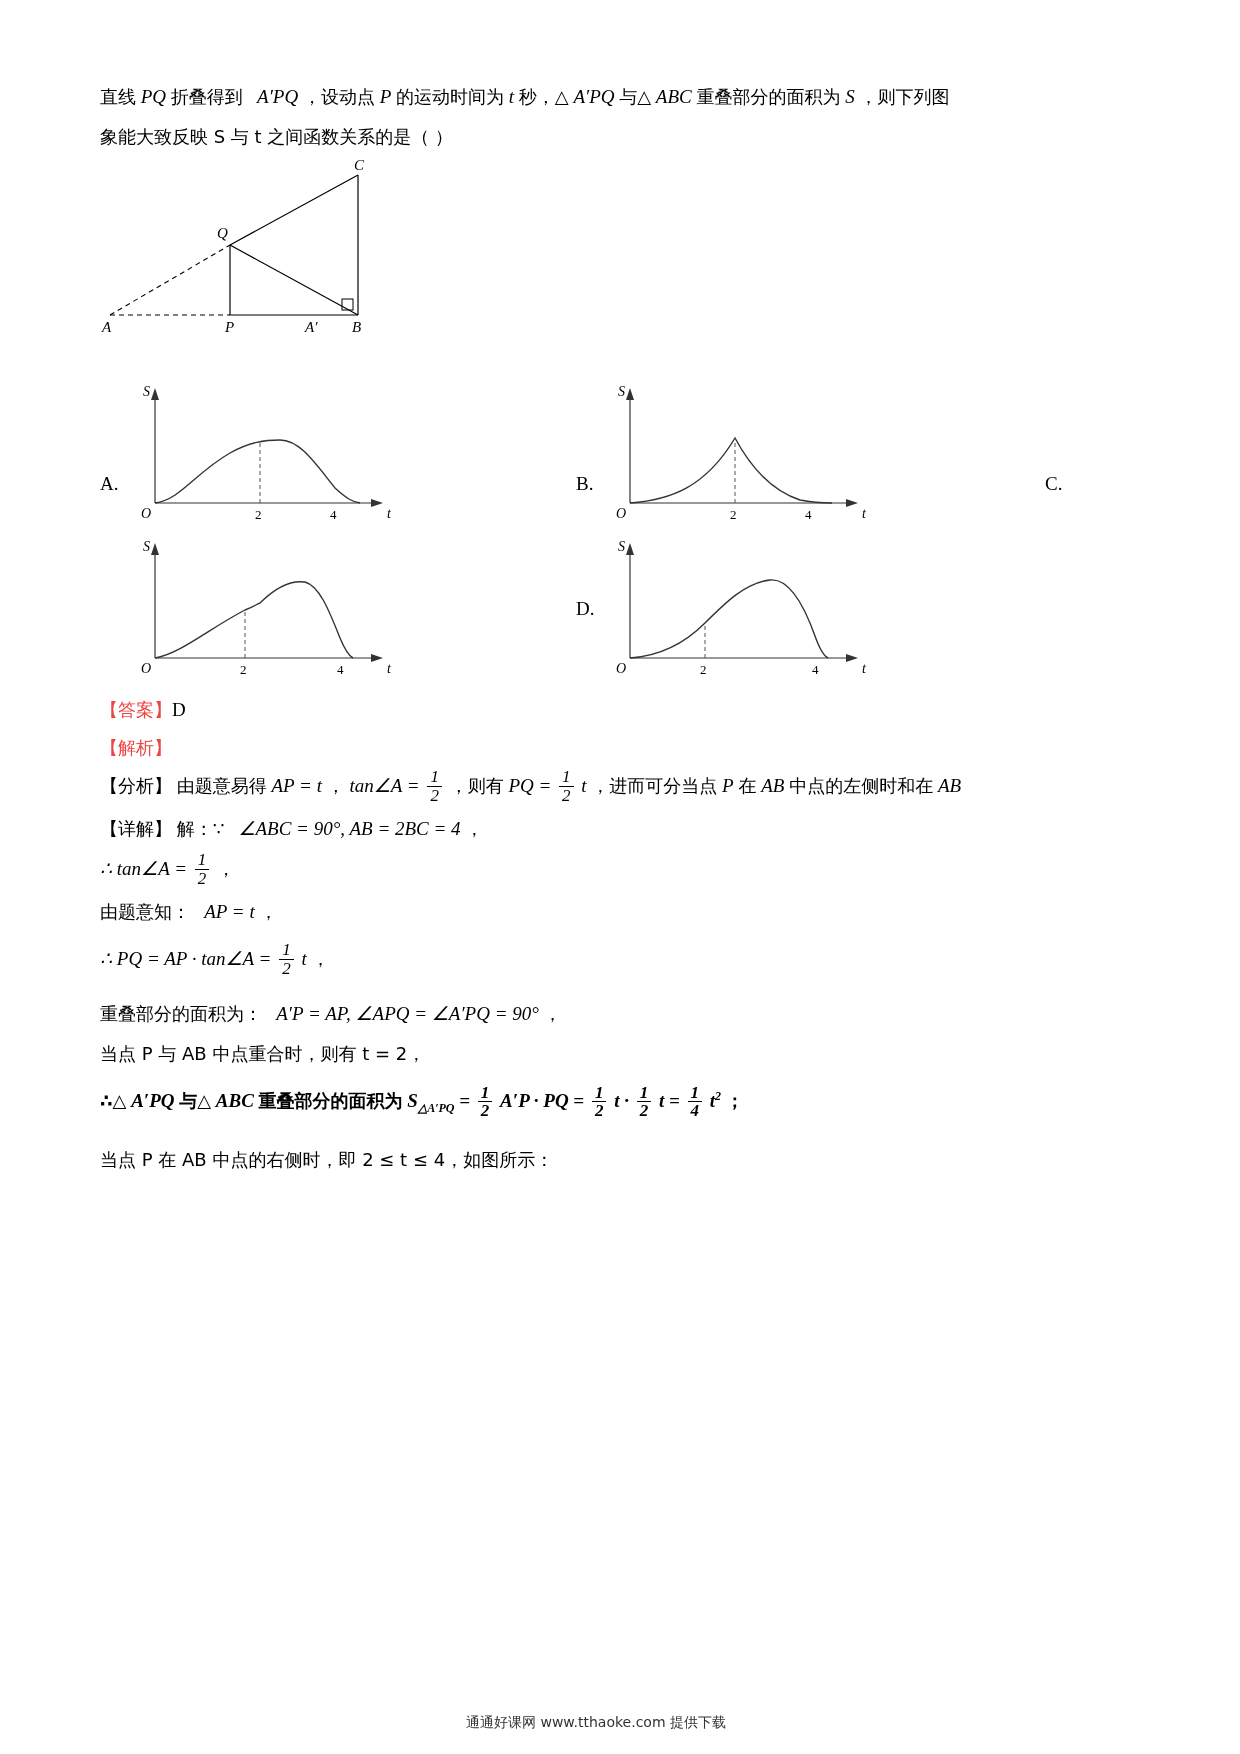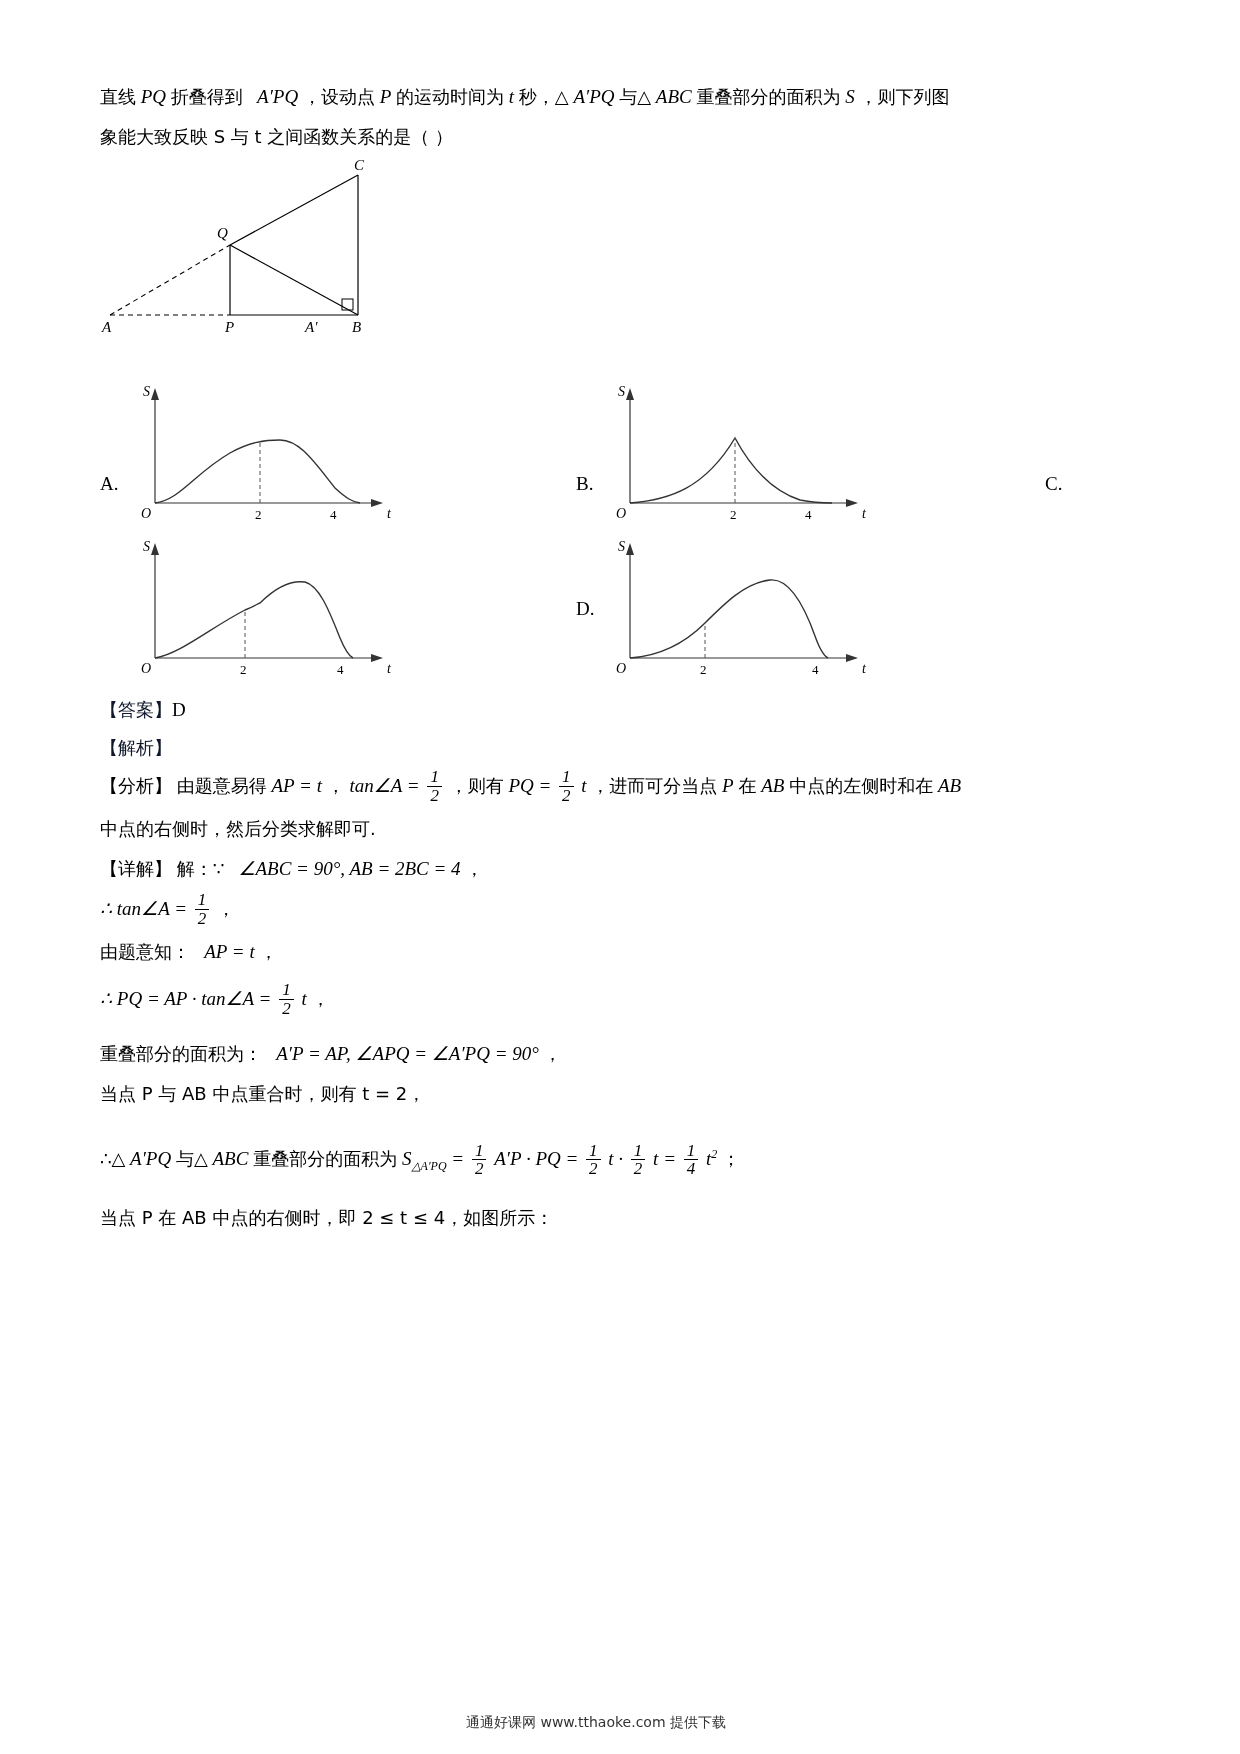--- a/index.html
+++ b/index.html
@@ -35,21 +35,21 @@
   }
   .cn {
     font-family: "DejaVu Sans", sans-serif;
     font-size: 18px;
   }
   i.mi {
     font-family: "Liberation Serif", serif;
     font-style: italic;
   }
   .blue {
-    color: #0f172a;
+    color: #ef4444;
     font-family: "DejaVu Sans", sans-serif;
     font-size: 18px;
   }
   .ansline {
     font-size: 19px;
     line-height: 34px;
     margin: 0 0 4px 0;
   }
   .frac {
     display: inline-block;
@@ -262,23 +262,20 @@
         <span class="den">2</span>
       </span>
       <i class="mi">t</i>
       <span class="cn">，进而可分当点</span>
       <i class="mi">P</i>
       <span class="cn">在</span>
       <i class="mi">AB</i>
       <span class="cn">中点的左侧时和在</span>
       <i class="mi">AB</i>
     </p>
-    <p class="para">
-      <span class="cn">中点的右侧时，然后分类求解即可.</span>
-    </p>
 
     <p class="para">
       <span class="cn">【详解】</span>
       <span class="cn">解：∵</span>
       &nbsp;
       <i class="mi">∠ABC = 90°, AB = 2BC = 4</i>
       <span class="cn">，</span>
     </p>
 
     <p class="para">
@@ -311,21 +308,21 @@
       <span class="cn">重叠部分的面积为：</span>
       &nbsp;
       <i class="mi">A′P = AP, ∠APQ = ∠A′PQ = 90°</i>
       <span class="cn">，</span>
     </p>
 
     <p class="para">
       <span class="cn">当点 P 与 AB 中点重合时，则有 t = 2，</span>
     </p>
 
-    <p class="para" style="margin-top:26px;">
+    <p class="para" style="margin-top:8px;font-weight:bold;">
       <span class="cn">∴△</span>
       <i class="mi">A′PQ</i>
       <span class="cn">与△</span>
       <i class="mi">ABC</i>
       <span class="cn">重叠部分的面积为</span>
       <i class="mi">S</i><span class="sub">△A′PQ</span>
       <i class="mi">=</i>
       <span class="frac">
         <span class="num">1</span>
         <span class="den">2</span>

